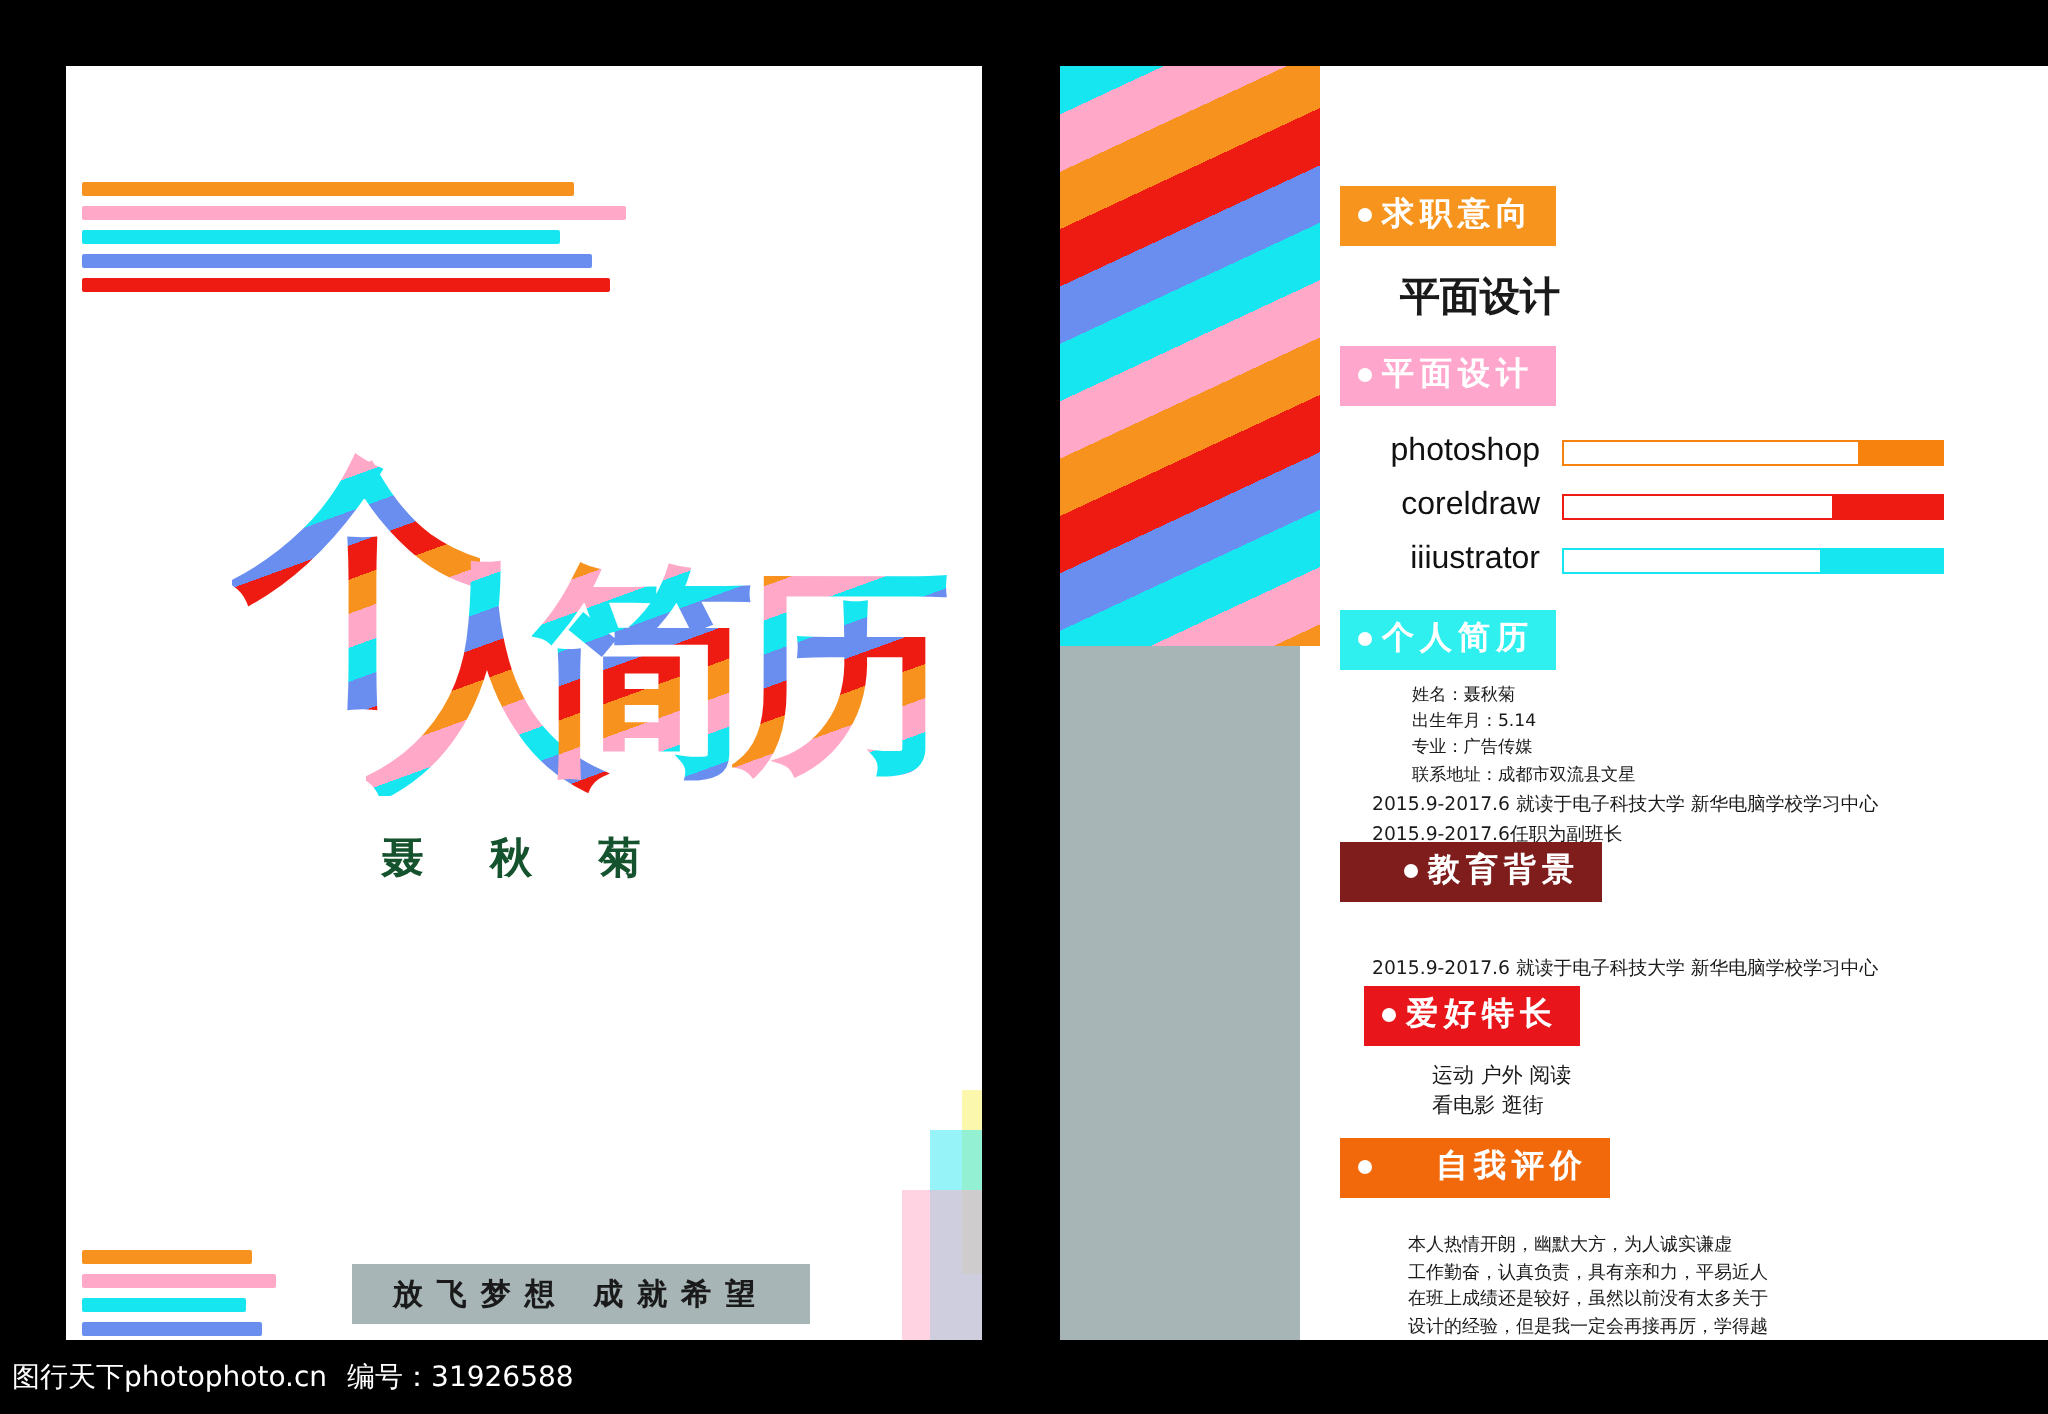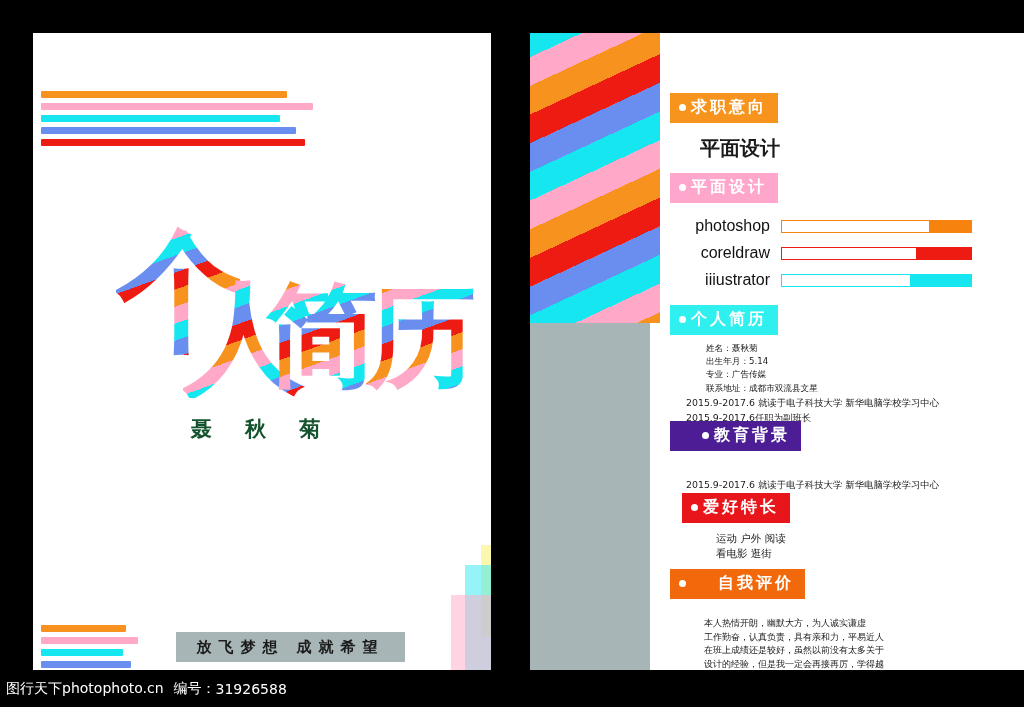--- a/index.html
+++ b/index.html
@@ -164,21 +164,21 @@
           <span class="dot"></span>
           <span>个人简历</span>
         </div><div class="body-cn" style="margin: 7px 0px 0px 36px;">
           <div class="info-line">姓名：聂秋菊</div>
           <div class="info-line">出生年月：5.14</div>
           <div class="info-line">专业：广告传媒</div>
           <div class="info-line">联系地址：成都市双流县文星</div>
           <div class="info-line big" style="margin-left: -20px;">2015.9-2017.6 就读于电子科技大学 新华电脑学校学习中心</div>
           <div class="info-line big" style="margin-left: -20px;">2015.9-2017.6任职为副班长</div>
         </div></div>
-      <div class="sec-wrap" style="left: 0px; top: 388px; width: 314px;"><div class="sec-badge" style="background: #4c1d95; color: rgb(255, 255, 255); padding-left: 32px;">
+      <div class="sec-wrap" style="left: 0px; top: 388px; width: 314px;"><div class="sec-badge" style="background: #7f1d1d; color: rgb(255, 255, 255); padding-left: 32px;">
           <span class="dot"></span>
           <span>教育背景</span>
         </div><div class="body-cn info-line big" style="margin: 26px 0px 0px 16px; font-size: 9.4px;">2015.9-2017.6 就读于电子科技大学 新华电脑学校学习中心</div></div>
       <div class="sec-wrap" style="left: 12px; top: 460px; width: 314px;"><div class="sec-badge" style="background: rgb(232, 22, 26); color: rgb(255, 255, 255);">
           <span class="dot"></span>
           <span>爱好特长</span>
         </div><div class="body-cn" style="margin: 8px 0px 0px 34px;">
           <div style="font-size: 10.5px; line-height: 15px;">运动 户外 阅读</div>
           <div style="font-size: 10.5px; line-height: 15px;">看电影 逛街</div>
         </div></div>

